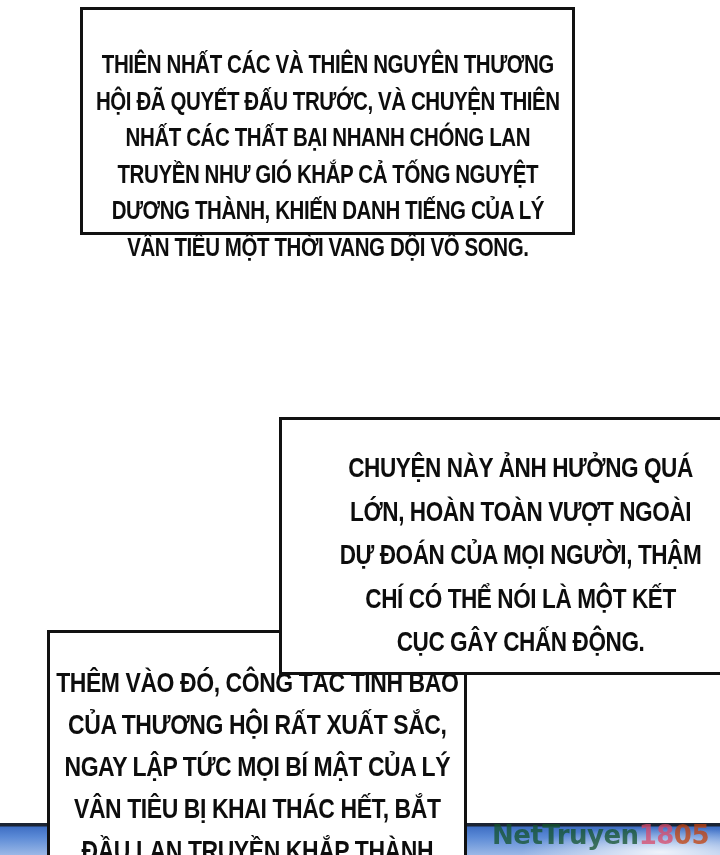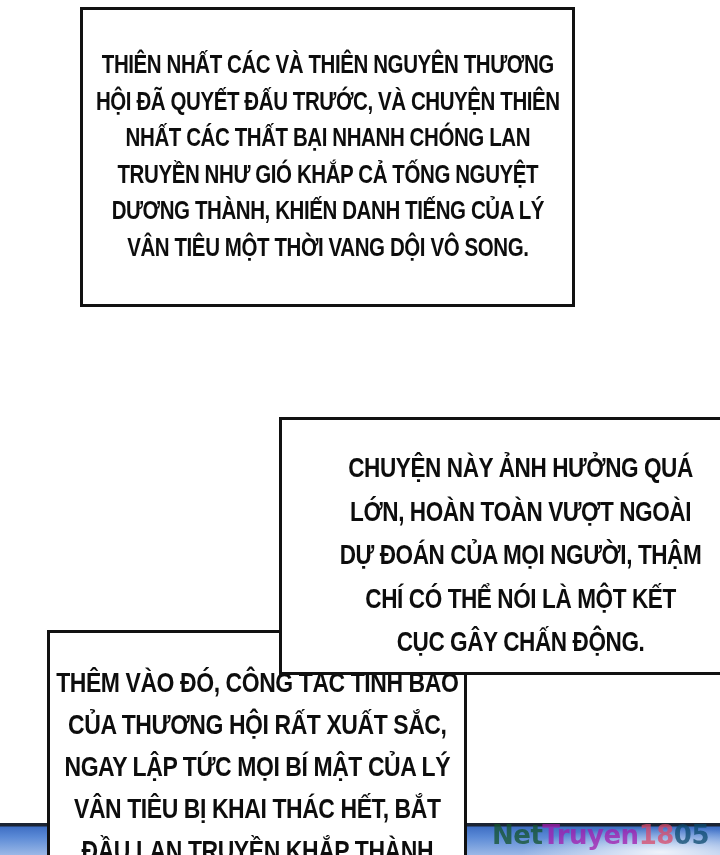--- a/index.html
+++ b/index.html
@@ -50,21 +50,21 @@
       transform-origin: center top;
       white-space: nowrap;
     }
     .box-text .line {
       display: block;
     }
     #box1 {
       left: 80px;
       top: 7px;
       width: 495px;
-      height: 300px;
+      height: 228px;
     }
     #box1 .box-text {
       margin-top: 36px;
       font-size: 25px;
       line-height: 36.5px;
     }
     #box2 {
       left: 279px;
       top: 417px;
       width: 483px;
@@ -136,14 +136,14 @@
   <div class="box-text">
     <span class="line">THÊM VÀO ĐÓ, CÔNG TÁC TÌNH BÁO</span>
     <span class="line">CỦA THƯƠNG HỘI RẤT XUẤT SẮC,</span>
     <span class="line">NGAY LẬP TỨC MỌI BÍ MẬT CỦA LÝ</span>
     <span class="line">VÂN TIÊU BỊ KHAI THÁC HẾT, BẮT</span>
     <span class="line">ĐẦU LAN TRUYỀN KHẮP THÀNH</span>
   </div>
 </div>
 
 <div class="watermark">
-  <span style="color: #14532d;">Net</span><span style="color: #a21caf;">Truyen</span><span style="color: rgb(217, 74, 106);">18</span><span style="color: #0c4a6e;">05</span>
+  <span style="color: #14532d;">Net</span><span style="color: #14532d;">Truyen</span><span style="color: rgb(217, 74, 106);">18</span><span style="color: #c2410c;">05</span>
 </div>
 
 </body></html>

